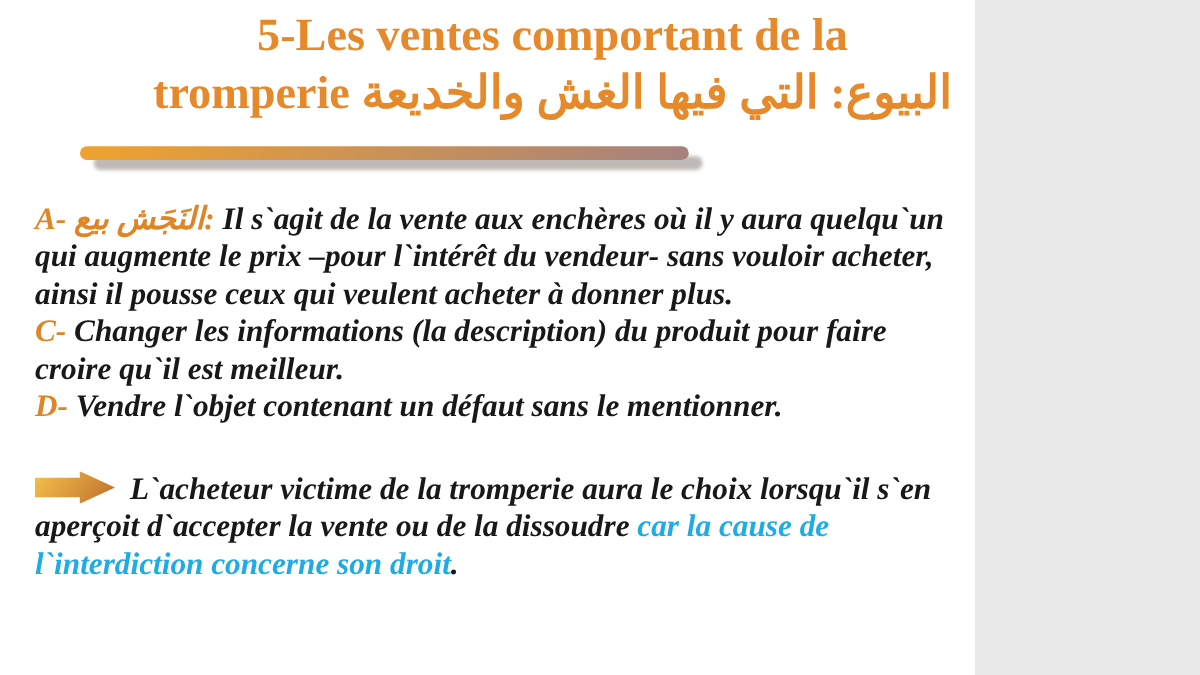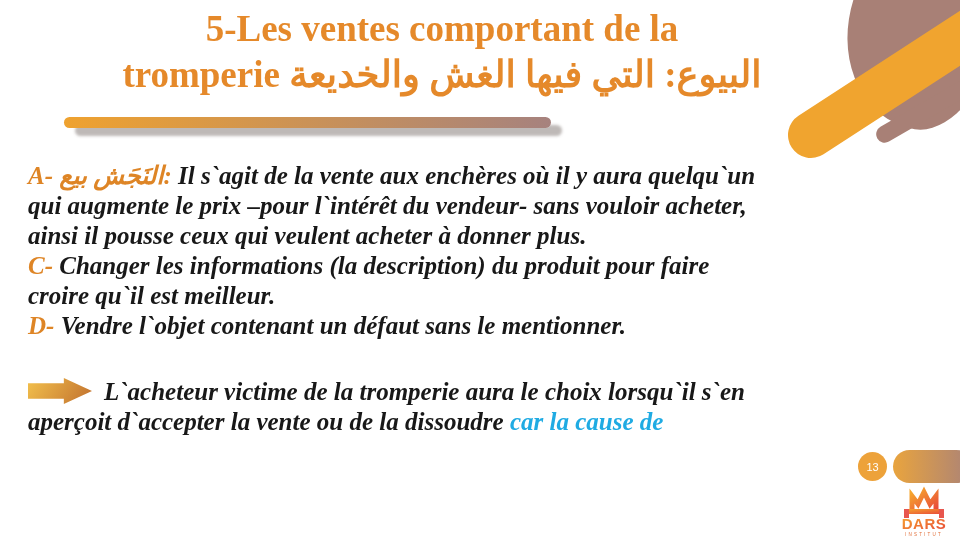--- a/index.html
+++ b/index.html
@@ -1,17 +1,17 @@
 <!DOCTYPE html>
 <html><head>
 <meta charset="utf-8">
 <style>
   html,body{margin:0;padding:0;background:#e8e8e8;}
   .stage{
-    position:relative;width:960px;height:540px;background:#ffffff;overflow:hidden;
+    position:relative;width:780px;height:540px;background:#ffffff;overflow:hidden;
     font-family:"Liberation Serif","DejaVu Serif",serif;
   }
   
   .blob{
     position:absolute;left:846px;top:-58px;width:150px;height:185px;
     background:#A88076;border-radius:48% 52% 40% 60% / 45% 40% 55% 60%;
     transform:rotate(18deg);
   }
   .pill-orange{
     position:absolute;left:788px;top:112px;width:300px;height:46px;
@@ -89,20 +89,21 @@
       <span class="line">croire qu`il est meilleur.</span>
     </div>
 
     <div>
       <span class="lbl">D- </span><span>Vendre l`objet contenant un défaut sans le mentionner.</span>
     </div>
 
     <div class="concl">
       <span class="arrow"></span><span>L`acheteur victime de la tromperie aura le choix lorsqu`il s`en</span>
       <span class="line"><span>aperçoit d`accepter la vente ou de la dissoudre </span><span class="blue">car la cause de</span></span>
+      <span class="line"><span class="blue">l`interdiction concerne son droit</span><span>.</span></span>
     </div>
 
   </div>
 
   <div class="corner-pill"></div>
   <div class="page-circle">
     <span>13</span>
   </div>
 
   <svg class="logo" viewBox="0 0 68 56">

